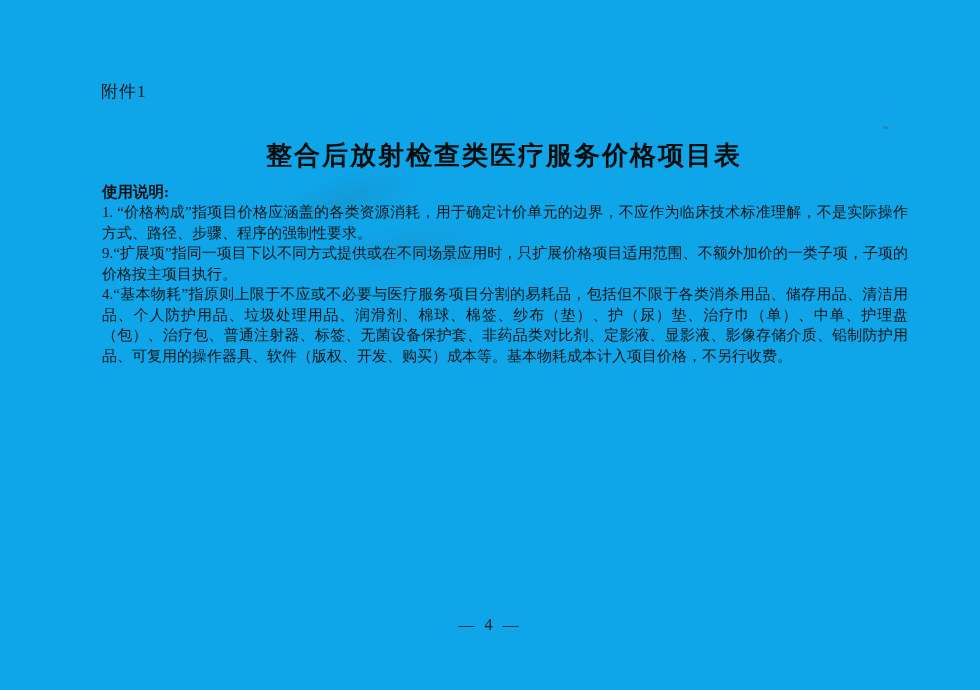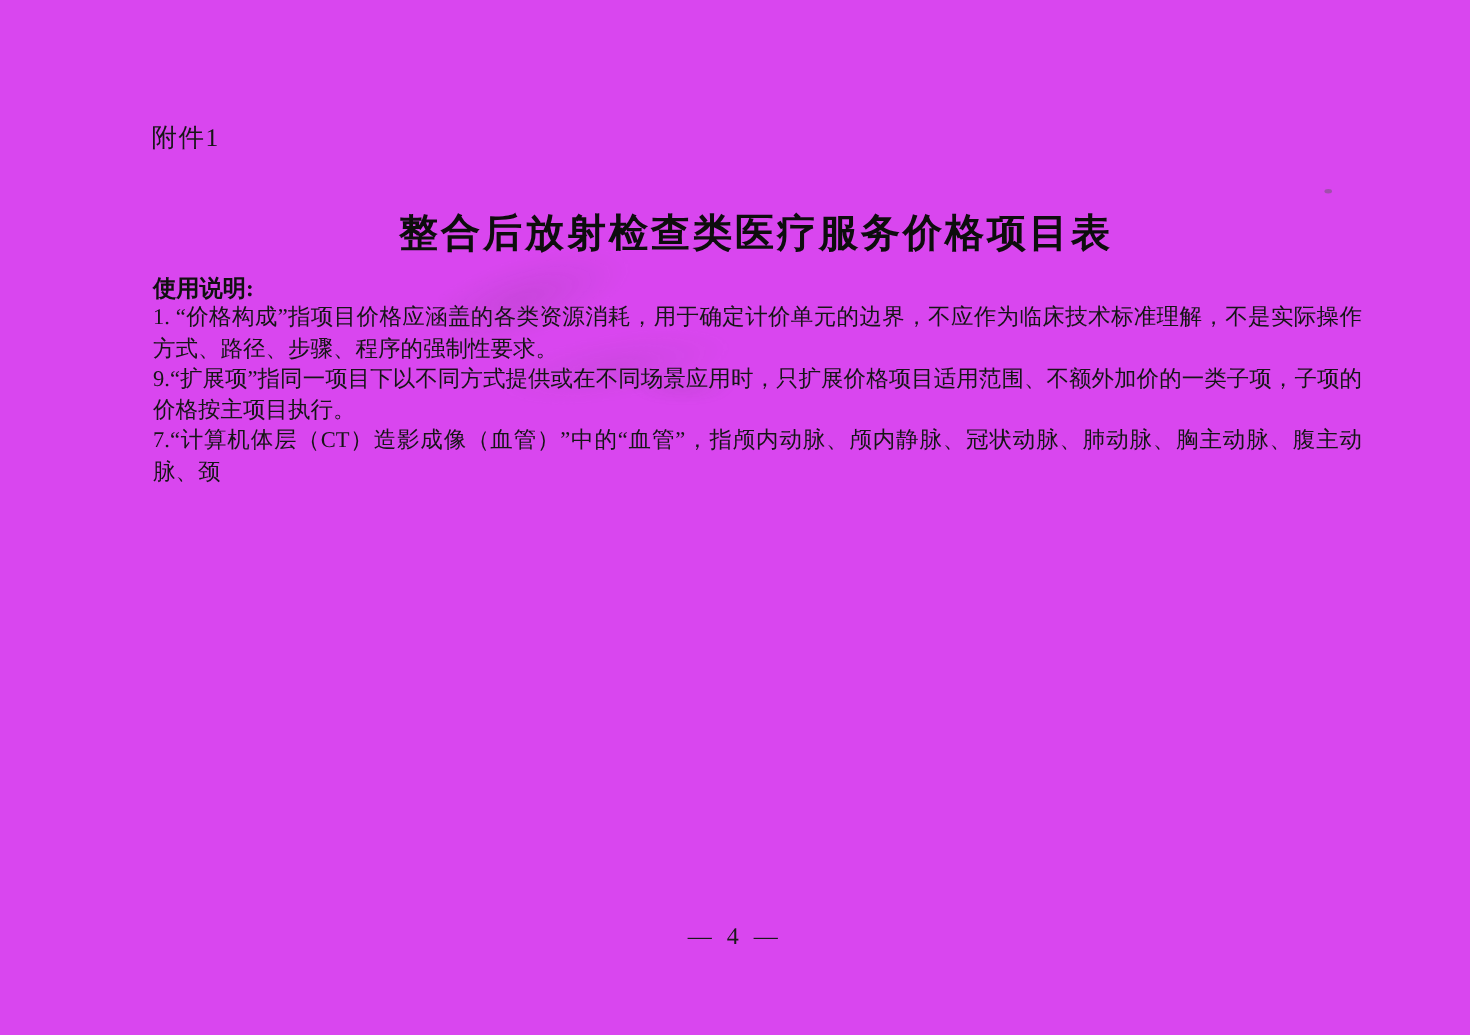--- a/index.html
+++ b/index.html
@@ -4,21 +4,21 @@
 <style>
   html, body {
     margin: 0;
     padding: 0;
     background: #ffffff;
   }
   .sheet {
     position: relative;
     width: 980px;
     height: 690px;
-    background: #d946ef;
+    background: #0ea5e9;
     overflow: hidden;
     font-family: "Liberation Serif", "DejaVu Serif", serif;
     color: #141414;
   }
   .attachment-label {
     position: absolute;
     left: 101px;
     top: 80px;
     font-size: 17px;
     letter-spacing: 1px;
@@ -111,18 +111,18 @@
 
   <div class="attachment-label">附件1</div>
 
   <h1 class="doc-title">整合后放射检查类医疗服务价格项目表</h1>
 
   <div class="section-heading">使用说明:</div>
 
   <div class="notes-body">
     <p>1. “价格构成”指项目价格应涵盖的各类资源消耗，用于确定计价单元的边界，不应作为临床技术标准理解，不是实际操作方式、路径、步骤、程序的强制性要求。</p>
     <p>9.“扩展项”指同一项目下以不同方式提供或在不同场景应用时，只扩展价格项目适用范围、不额外加价的一类子项，子项的价格按主项目执行。</p>
-    <p>7.“计算机体层（CT）造影成像（血管）”中的“血管”，指颅内动脉、颅内静脉、冠状动脉、肺动脉、胸主动脉、腹主动脉、颈</p>
+    <p>4.“基本物耗”指原则上限于不应或不必要与医疗服务项目分割的易耗品，包括但不限于各类消杀用品、储存用品、清洁用品、个人防护用品、垃圾处理用品、润滑剂、棉球、棉签、纱布（垫）、护（尿）垫、治疗巾（单）、中单、护理盘（包）、治疗包、普通注射器、标签、无菌设备保护套、非药品类对比剂、定影液、显影液、影像存储介质、铅制防护用品、可复用的操作器具、软件（版权、开发、购买）成本等。基本物耗成本计入项目价格，不另行收费。</p>
   </div>
 
   <div class="page-number">— 4 —</div>
 
 </div>
 
 </body></html>

